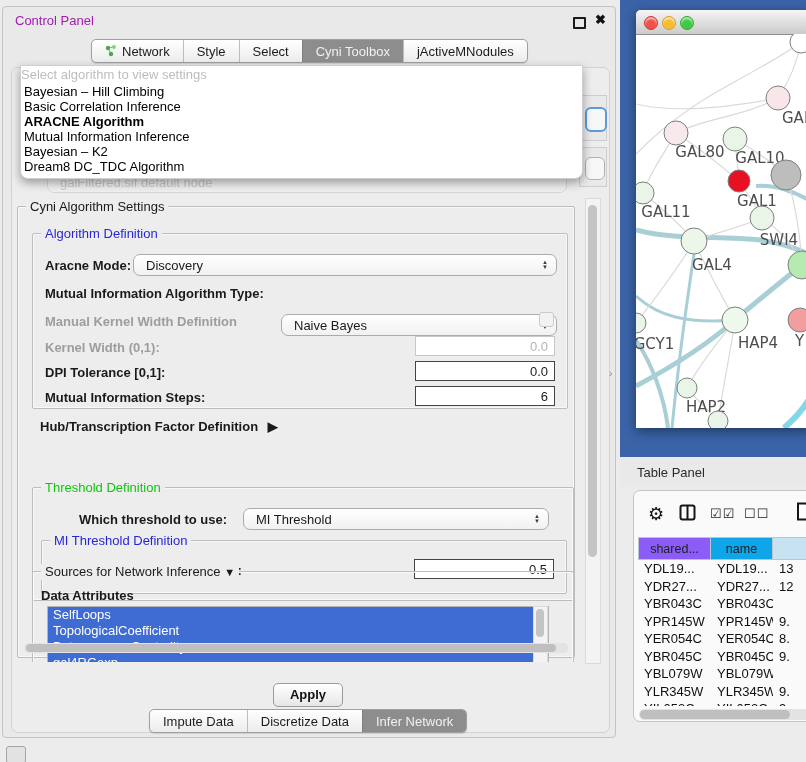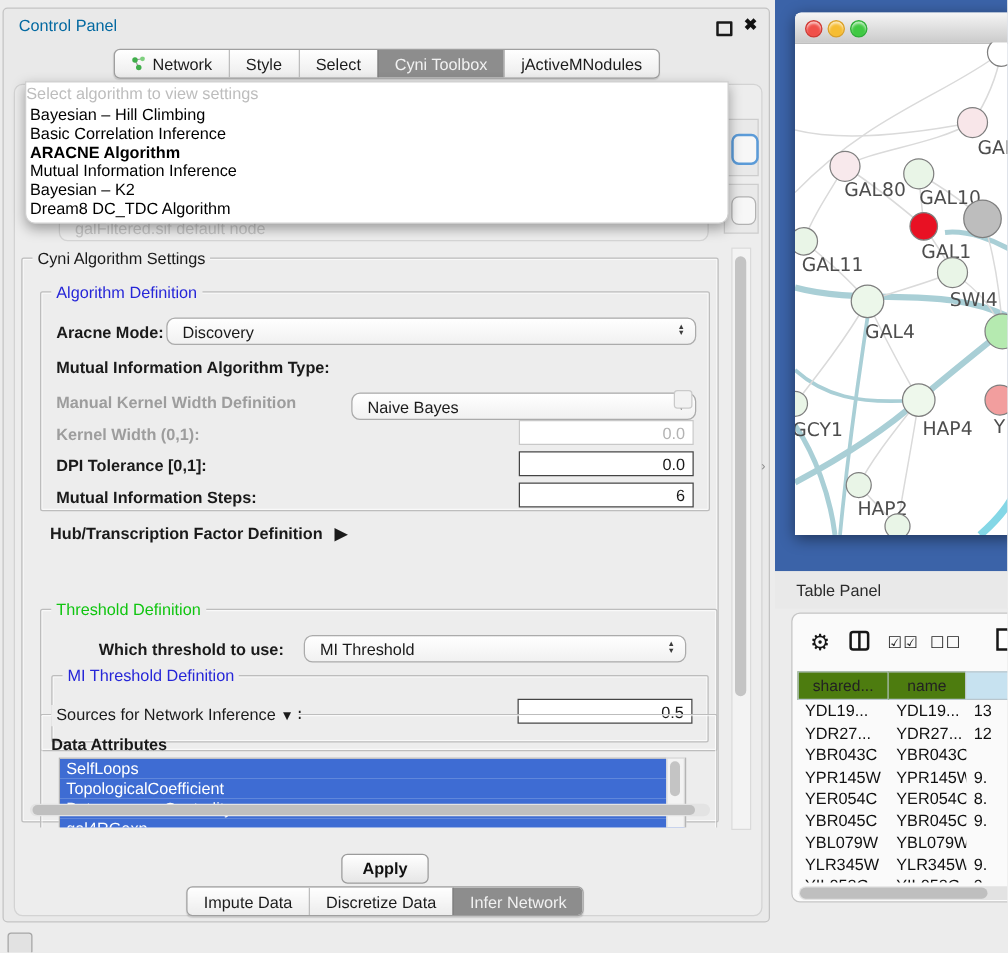--- a/index.html
+++ b/index.html
@@ -3,21 +3,21 @@
 <meta charset="utf-8">
 <style>
   html,body{margin:0;padding:0;background:#ececec;}
   .page{position:relative;width:806px;height:762px;overflow:hidden;background:#ececec;
         font-family:"Liberation Sans",sans-serif;color:#1a1a1a;}
   .abs{position:absolute;}
 
   
   .cpwin{position:absolute;left:2px;top:6px;width:612px;height:730px;background:#e9e9e9;
          border:1px solid #c3c3c3;border-radius:4px;}
-  .cptitle{position:absolute;left:12px;top:6px;font-size:13px;color:#0369a1;}
+  .cptitle{position:absolute;left:12px;top:6px;font-size:13px;color:#a21caf;}
   .float-ico{position:absolute;right:29px;top:10px;width:9px;height:8px;border:2px solid #1a1a1a;border-radius:1px;}
   .close-ico{position:absolute;right:9px;top:5px;font-size:13px;font-weight:bold;color:#111;}
 
   .seg{display:inline-flex;border:1px solid #9f9f9f;border-radius:5px;overflow:hidden;
        background:linear-gradient(#ffffff,#ececec);font-size:13px;height:22px;box-shadow:0 1px 1px rgba(0,0,0,.12);}
   .seg .s{display:flex;align-items:center;gap:5px;padding:0 13px;border-left:1px solid #bdbdbd;color:#1b1b1b;white-space:nowrap;text-align:center;}
   .seg .s:first-child{border-left:none;}
   .seg .s.sel{background:#8d8d8d;color:#f1f1f1;border-left-color:#7f7f7f;}
 
   .innerpanel{position:absolute;left:8px;top:60px;width:597px;height:664px;background:#ededed;
@@ -323,22 +323,22 @@
       <rect x="1.5" y="1.5" width="14" height="14" rx="2" fill="none" stroke="#161616" stroke-width="2"></rect>
       <line x1="8.5" y1="1.5" x2="8.5" y2="15.5" stroke="#161616" stroke-width="2"></line>
     </svg>
     <div class="checkpair" style="left:76px;top:15px;position:absolute;">☑☑</div>
     <div class="checkpair" style="left:110px;top:15px;position:absolute;">☐☐</div>
     <svg width="16" height="19" style="position:absolute;left:162px;top:11px;">
       <path d="M2,1.5 L10,1.5 L14,5.5 L14,17.5 L2,17.5 Z" fill="#fff" stroke="#161616" stroke-width="2"></path>
     </svg>
 
     <div class="thead" style="left:4px;top:46px;" id="table-head">
-        <div class="hc" style="width: 73px; background: #4d7c0f;">shared...</div>
-        <div class="hc" style="width: 62px; background: #4d7c0f;">name</div>
+        <div class="hc" style="width: 73px; background: #8b5cf6;">shared...</div>
+        <div class="hc" style="width: 62px; background: #0ea5e9;">name</div>
         <div class="hc" style="width: 60px; background: rgb(199, 226, 240);"></div>
       </div>
     <div class="tbody" style="left:4px;top:69px;width:196px;height:146px;" id="table-body">
         <div class="tr">
           <div class="td" style="width: 73px;">YDL19...</div>
           <div class="td" style="width: 62px;">YDL19...</div>
           <div class="td" style="width: 60px;">13</div>
         </div>
         <div class="tr">
           <div class="td" style="width: 73px;">YDR27...</div>

